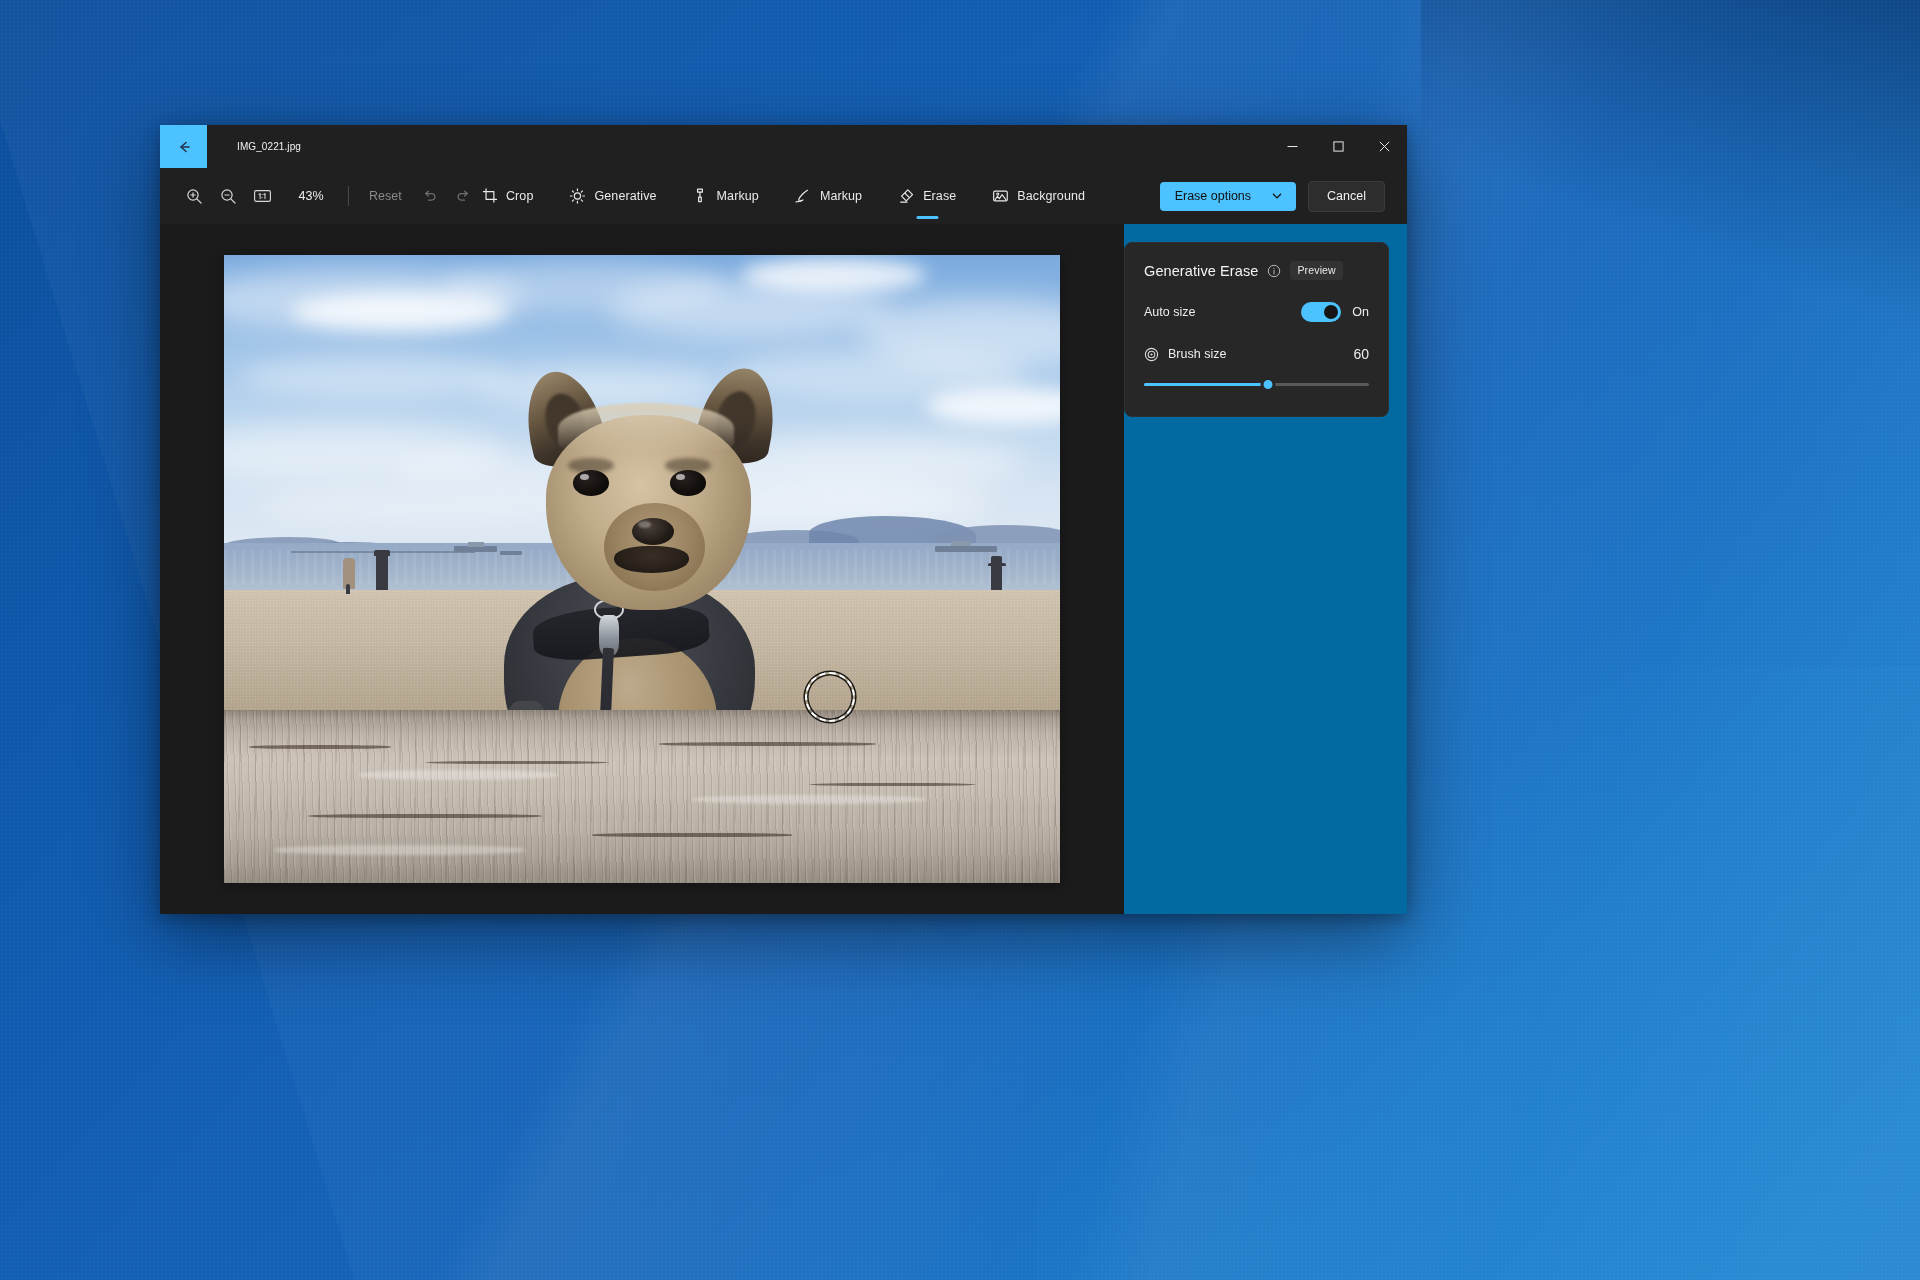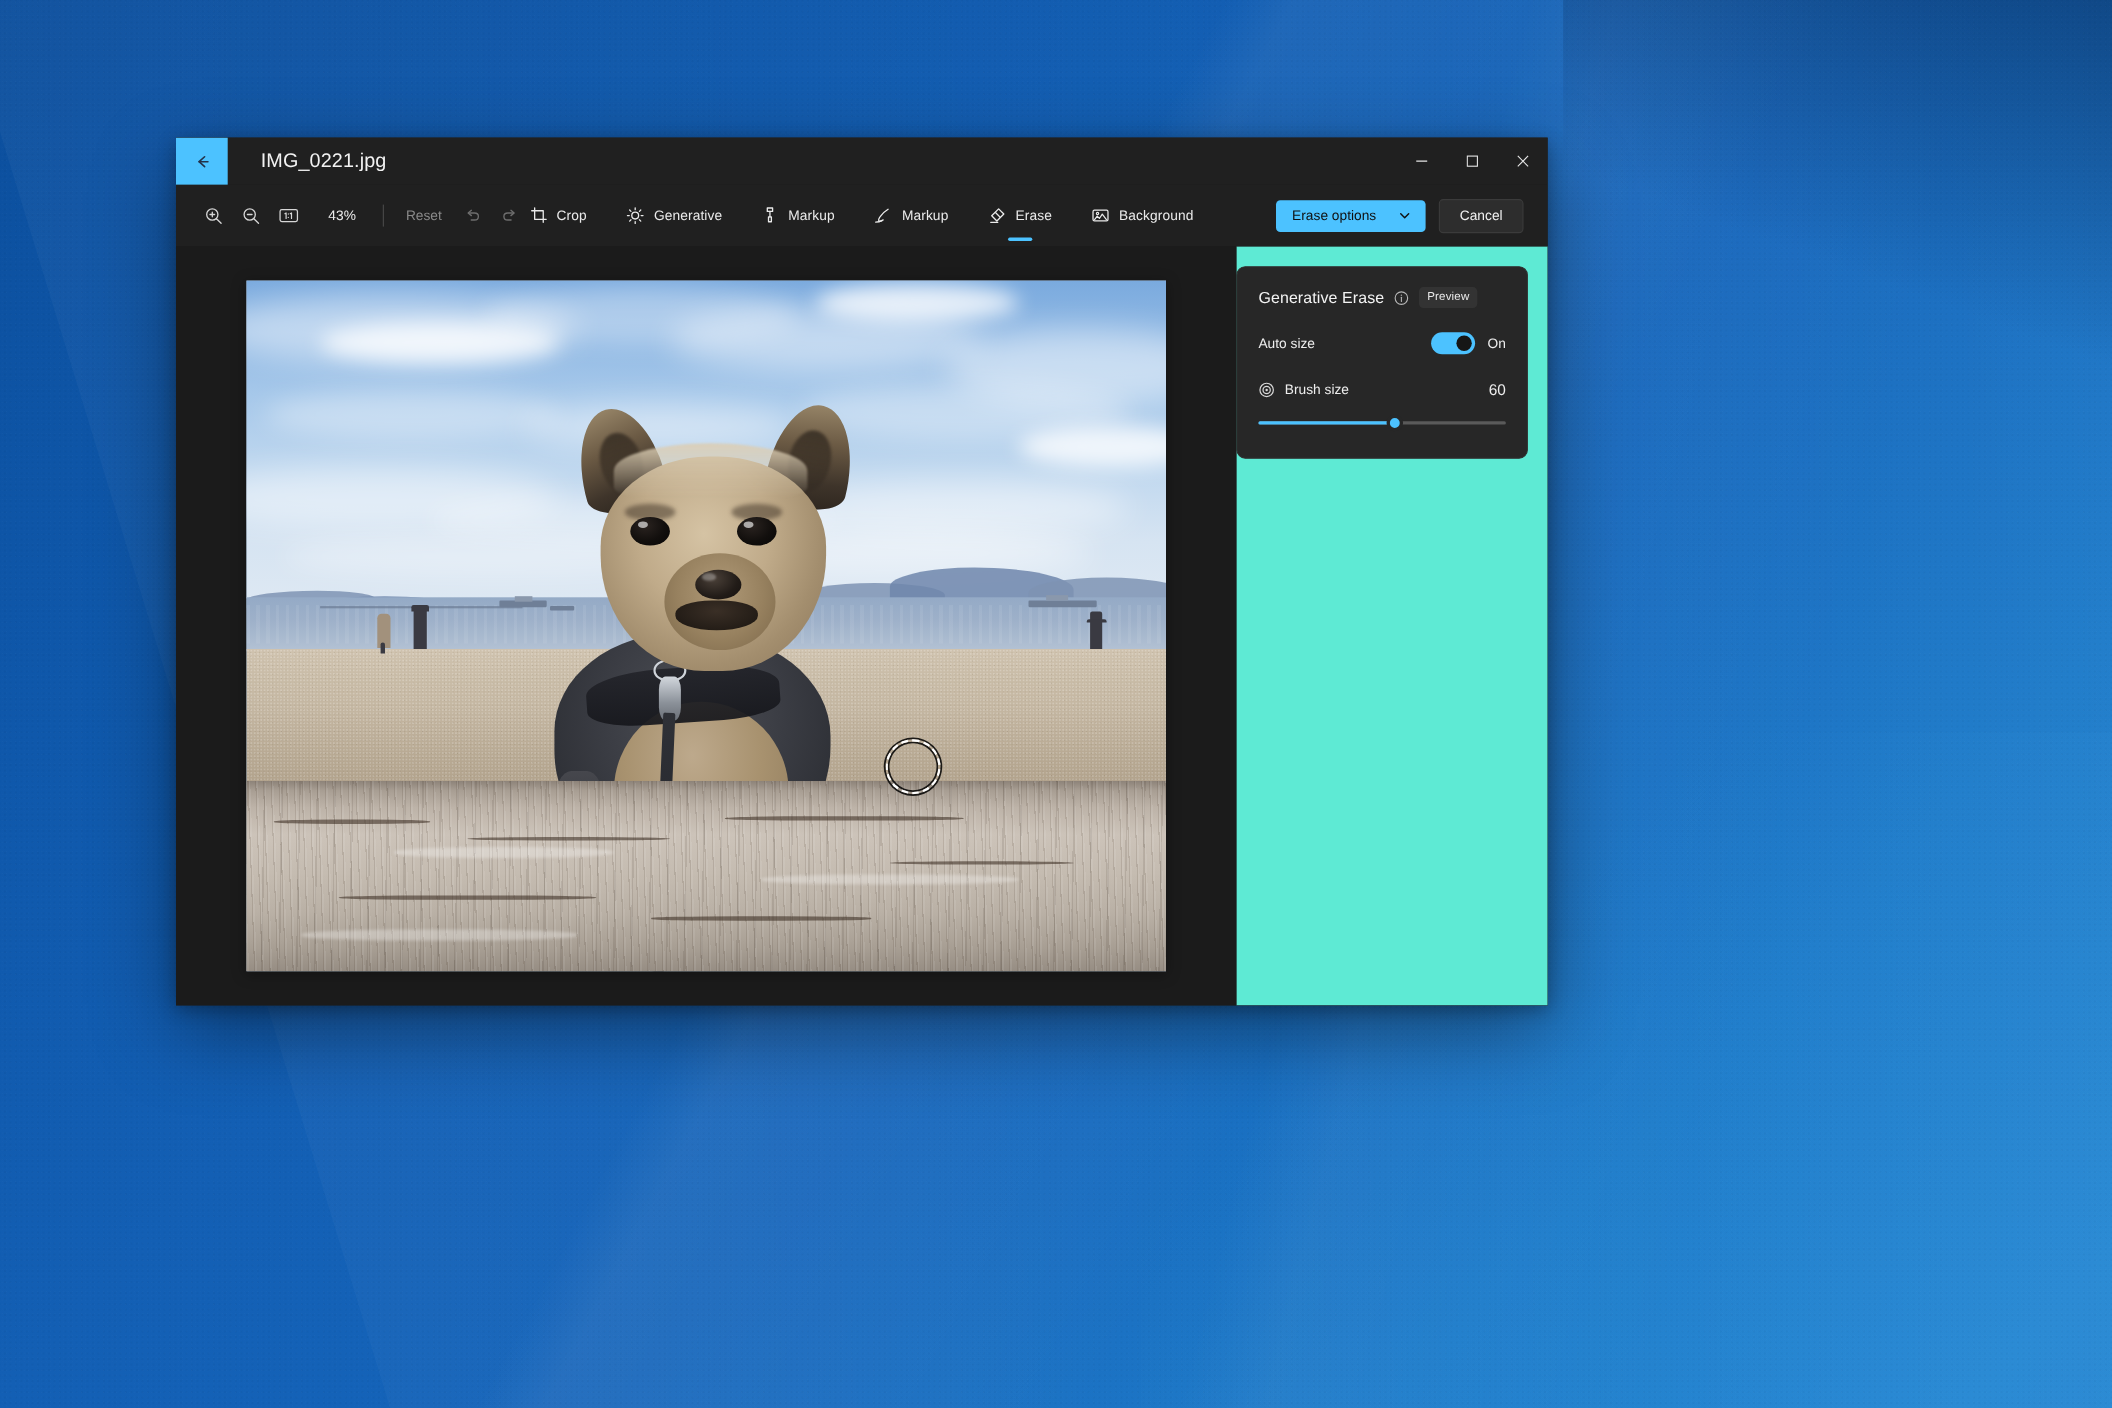--- a/index.html
+++ b/index.html
@@ -115,21 +115,21 @@
     align-items: center;
     justify-content: center;
     cursor: pointer;
     flex: none;
   }
   #back-button svg { display: block; }
   #file-title {
     display: flex;
     align-items: center;
     padding-left: 30px;
-    font-size: 18px;
+    font-size: 10px;
     color: #f2f2f2;
     letter-spacing: 0.1px;
     flex: 1;
   }
   .win-controls { display: flex; flex: none; }
   .win-btn {
     width: 46px;
     display: flex;
     align-items: center;
     justify-content: center;
@@ -540,21 +540,21 @@
     border-radius: 50%;
     border: 2px dashed #ffffff;
     box-shadow: 0 0 0 1.6px rgba(0,0,0,0.85) inset, 0 0 0 1.6px rgba(0,0,0,0.85);
     pointer-events: none;
   }
 
   
   #right-rail {
     width: 283px;
     flex: none;
-    background: #5eead4;
+    background: #0369a1;
     padding: 18px 18px 0 0;
   }
   #erase-panel {
     background: #272727;
     border: 1px solid #2f2f2f;
     border-radius: 8px;
     padding: 18px 19px 22px;
   }
   #panel-header {
     display: flex;

